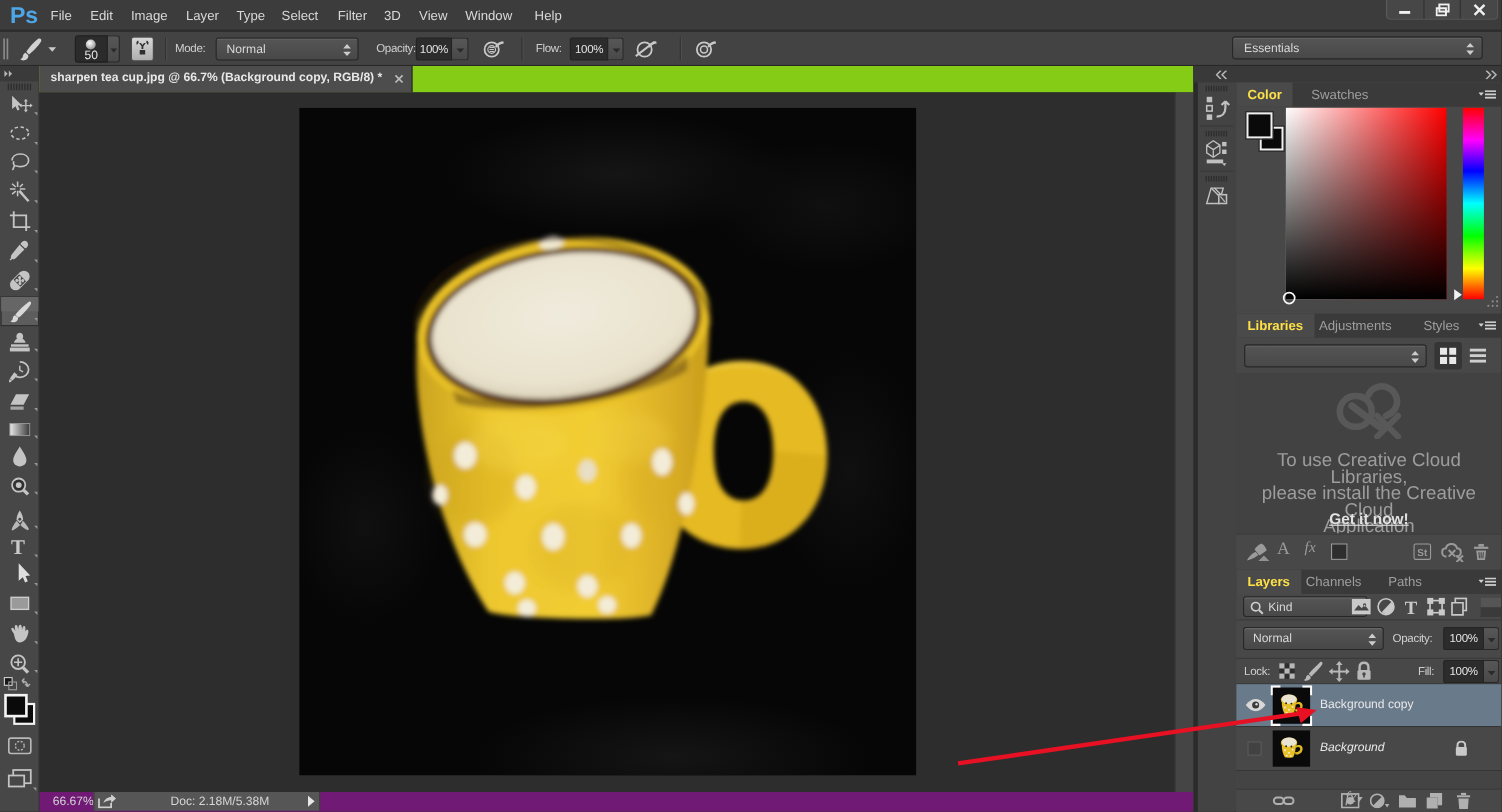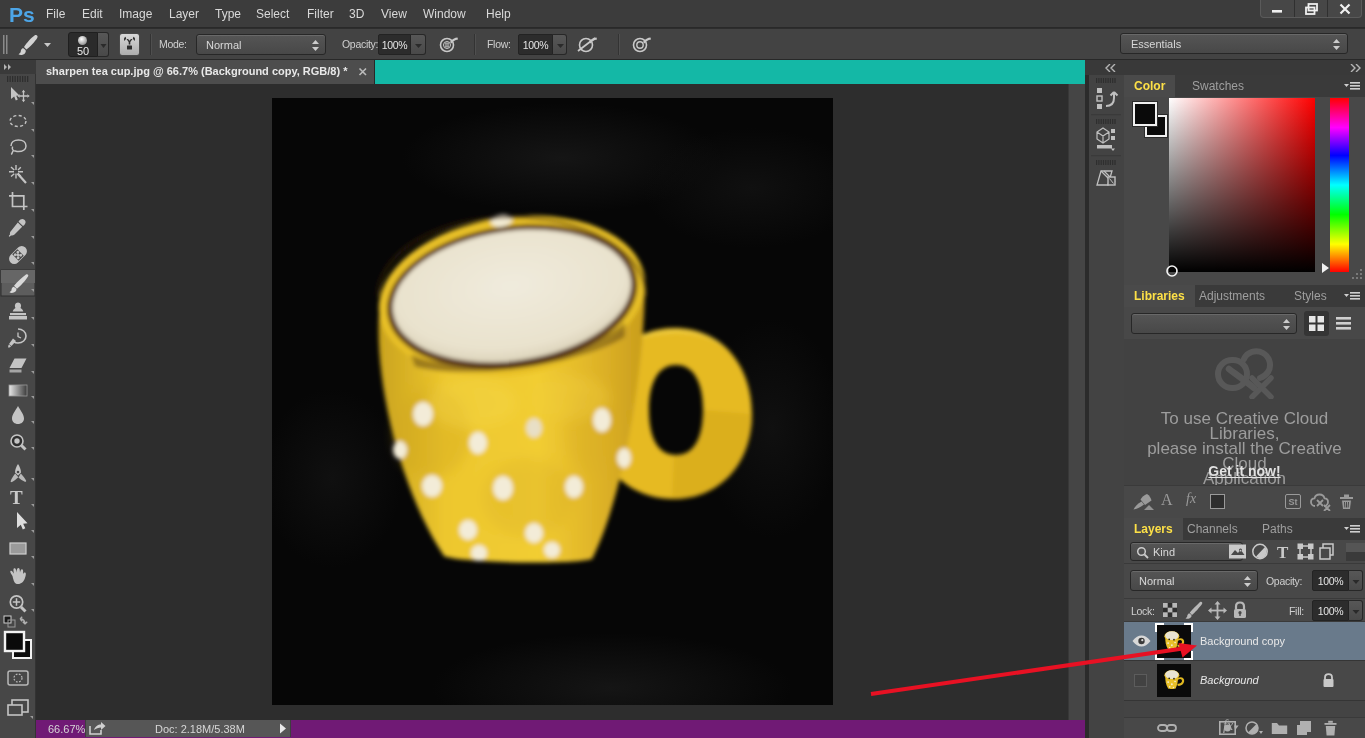--- a/index.html
+++ b/index.html
@@ -22,21 +22,21 @@
 .vsep { width:1px; background:#333; box-shadow:1px 0 0 #4f4f4f; }
 .dd { background:linear-gradient(#555,#484848); border:1px solid #272727; border-radius:3px;
   box-shadow:inset 0 1px 0 rgba(255,255,255,0.12); color:#d8d8d8; font-size:11px; }
 .darkbox { background:#2c2c2c; border:1px solid #232323; border-radius:2px 0 0 2px;
   color:#e4e4e4; font-size:10.5px; letter-spacing:-0.3px; text-align:center; }
 .ddbtn { background:linear-gradient(#575757,#494949); border:1px solid #272727; border-left:none;
   border-radius:0 3px 3px 0; }
 
 #toolbar { left:0; top:60px; width:36px; height:678px; background:#474747; border-right:1px solid #333; }
 
-#tabbar { left:36px; top:60px; width:1049px; height:24px; background:#14b8a6; }
+#tabbar { left:36px; top:60px; width:1049px; height:24px; background:#84cc16; }
 #doctab { left:0; top:0; width:339px; height:24px; background:#4d4d4d; border-right:1px solid #282828; }
 #doctab span { position:absolute; left:10px; top:5px; font-size:11px; font-weight:bold; color:#e8e8e8; }
 #canvas { left:36px; top:84px; width:1032px; height:636px; background:#2d2d2d; }
 #vscroll { left:1068px; top:84px; width:17px; height:636px; background:#454545; border-left:1px solid #383838;}
 #statusbar { left:36px; top:720px; width:1049px; height:34px; background:#701a75; }
 
 #rightrail { left:1085px; top:60px; width:280px; height:678px; background:#434343; }
 #iconcol { left:1089px; top:75px; width:33px; height:663px; background:#434343; }
 #panels { left:1124px; top:75px; width:241px; height:663px; background:#464646; }
 .ptabbar { position:absolute; left:0; width:241px; height:22px; background:#3a3a3a; }

